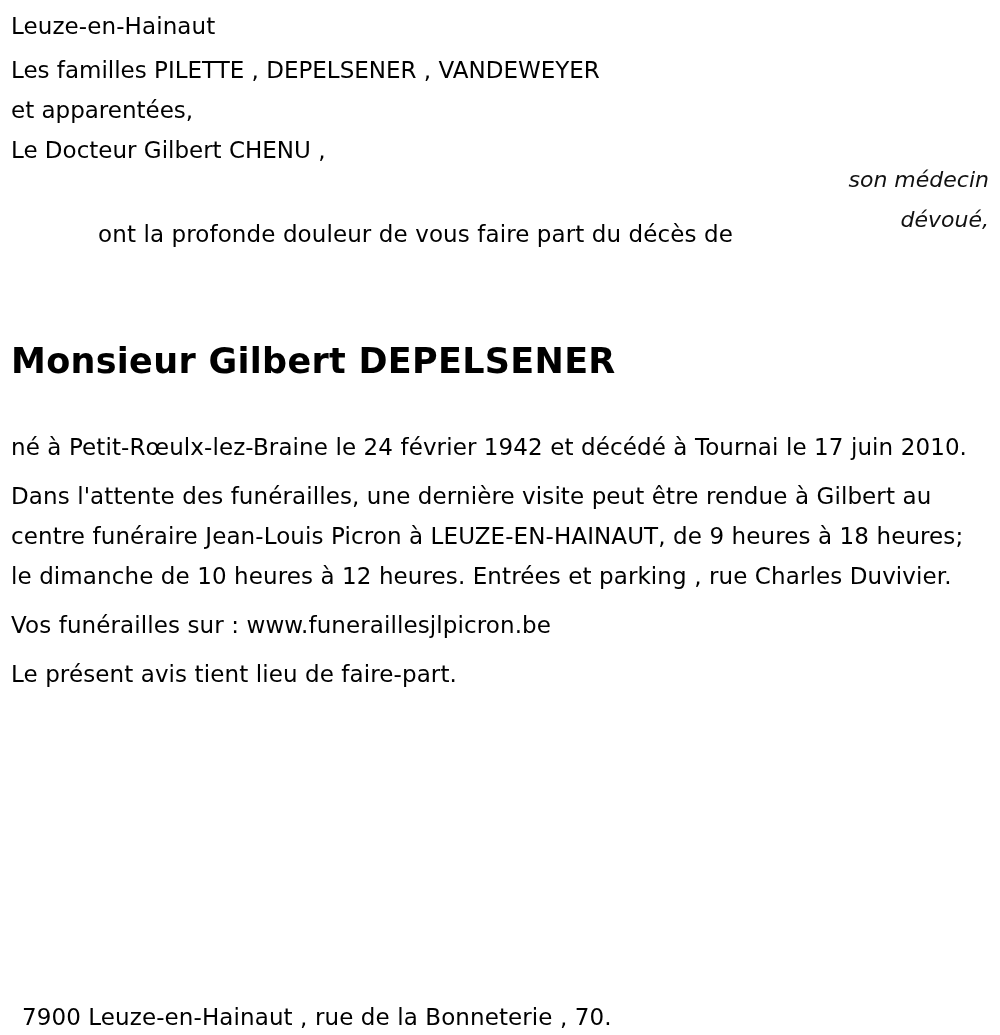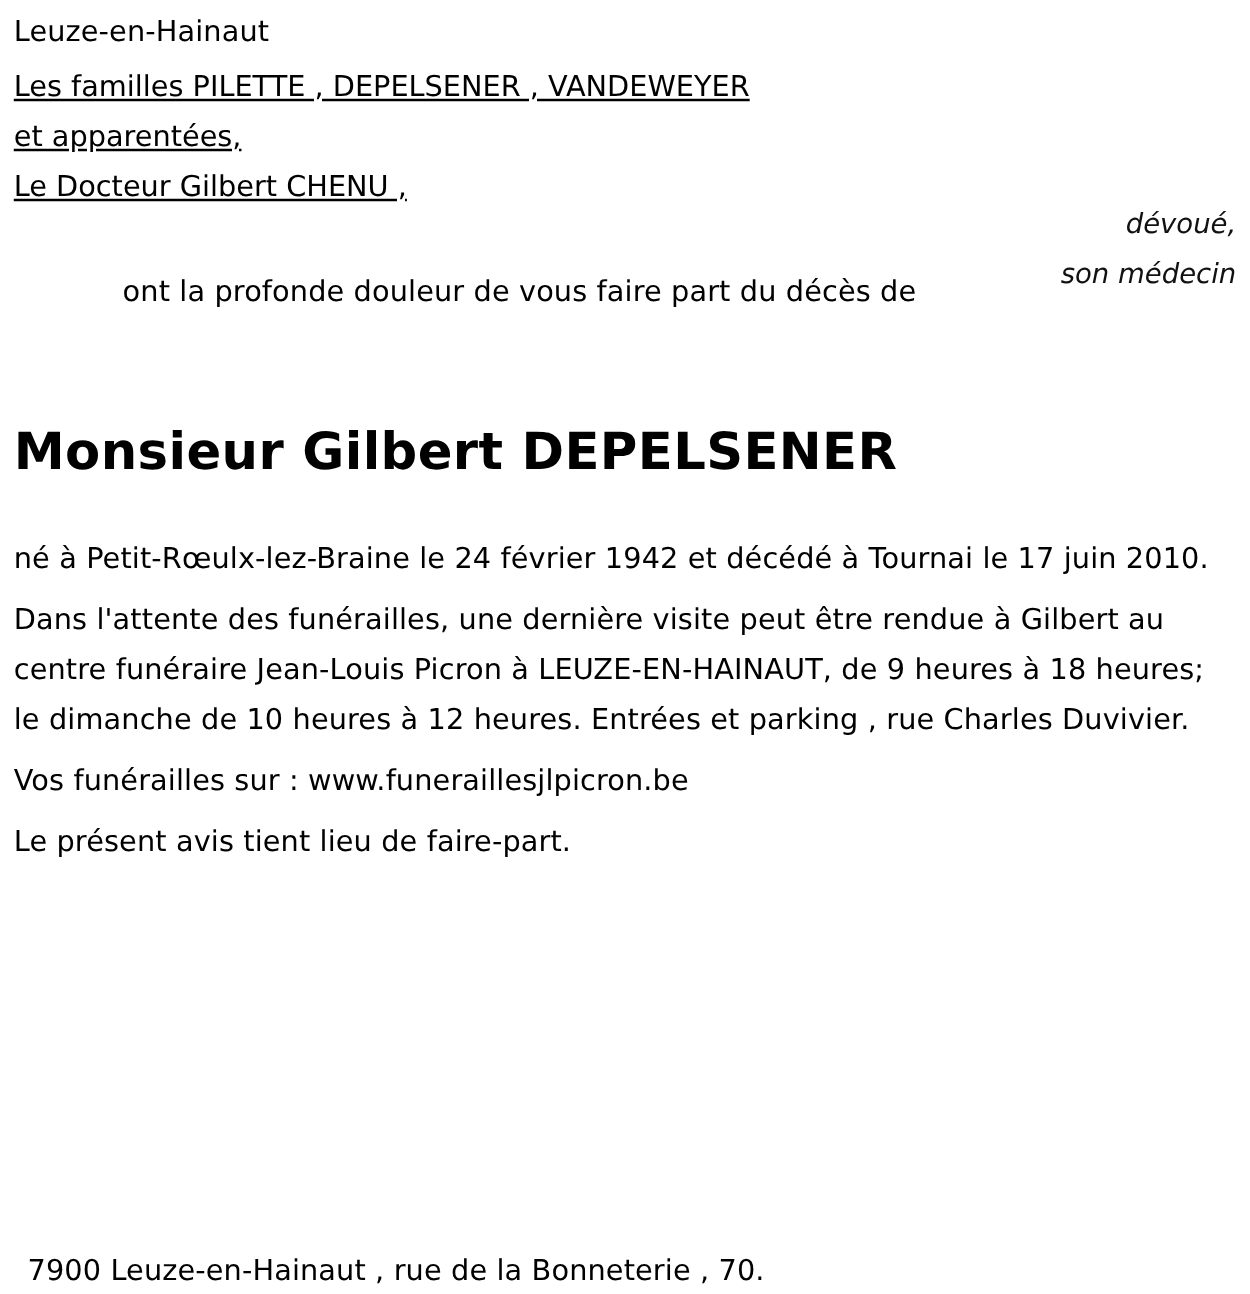--- a/index.html
+++ b/index.html
@@ -29,21 +29,20 @@
       letter-spacing: 0.1px;
     }
     .city {
       margin: 0 0 9px 0;
     }
     .families {
       position: absolute;
       left: 0;
       top: 0;
       width: 700px;
-      text-decoration: underline;
     }
     .families .line {
       display: block;
     }
     .note {
       position: absolute;
       right: 0;
       top: 112px;
       text-align: right;
       font-style: italic;
@@ -59,21 +58,21 @@
       margin: 12px;
       text-align: right;
     }
     .name {
       position: absolute;
       left: 0;
       top: 330px;
       margin: 0;
       font-family: "DejaVu Sans", sans-serif;
       font-weight: bold;
-      font-size: 41px;
+      font-size: 35px;
       line-height: 50px;
       letter-spacing: 0.3px;
     }
     .body-block {
       position: absolute;
       left: 0;
       top: 421px;
       width: 975px;
     }
     .body-block .p {
@@ -93,22 +92,22 @@
 
   <p class="city p">Leuze-en-Hainaut</p>
 
   <div class="families" style="top:44px;">
     <span class="line">Les familles PILETTE , DEPELSENER , VANDEWEYER</span>
     <span class="line">et apparentées,</span>
     <span class="line">Le Docteur Gilbert CHENU ,</span>
   </div>
 
   <div class="note" style="top:154px; right:2px;">
+    <div>son médecin</div>
     <div>dévoué,</div>
-    <div>son médecin</div>
   </div>
 
   <p class="intro p">ont la profonde douleur de vous faire part du décès de</p>
 
   <h1 class="name">Monsieur Gilbert DEPELSENER</h1>
 
   <div class="body-block">
     <p class="p">né à Petit-Rœulx-lez-Braine le 24 février 1942 et décédé à Tournai le 17 juin 2010.</p>
     <p class="p">Dans l'attente des funérailles, une dernière visite peut être rendue à Gilbert au centre funéraire Jean-Louis Picron à LEUZE-EN-HAINAUT, de 9 heures à 18 heures; le dimanche de 10 heures à 12 heures. Entrées et parking , rue Charles Duvivier.</p>
     <p class="p">Vos funérailles sur : www.funeraillesjlpicron.be</p>

